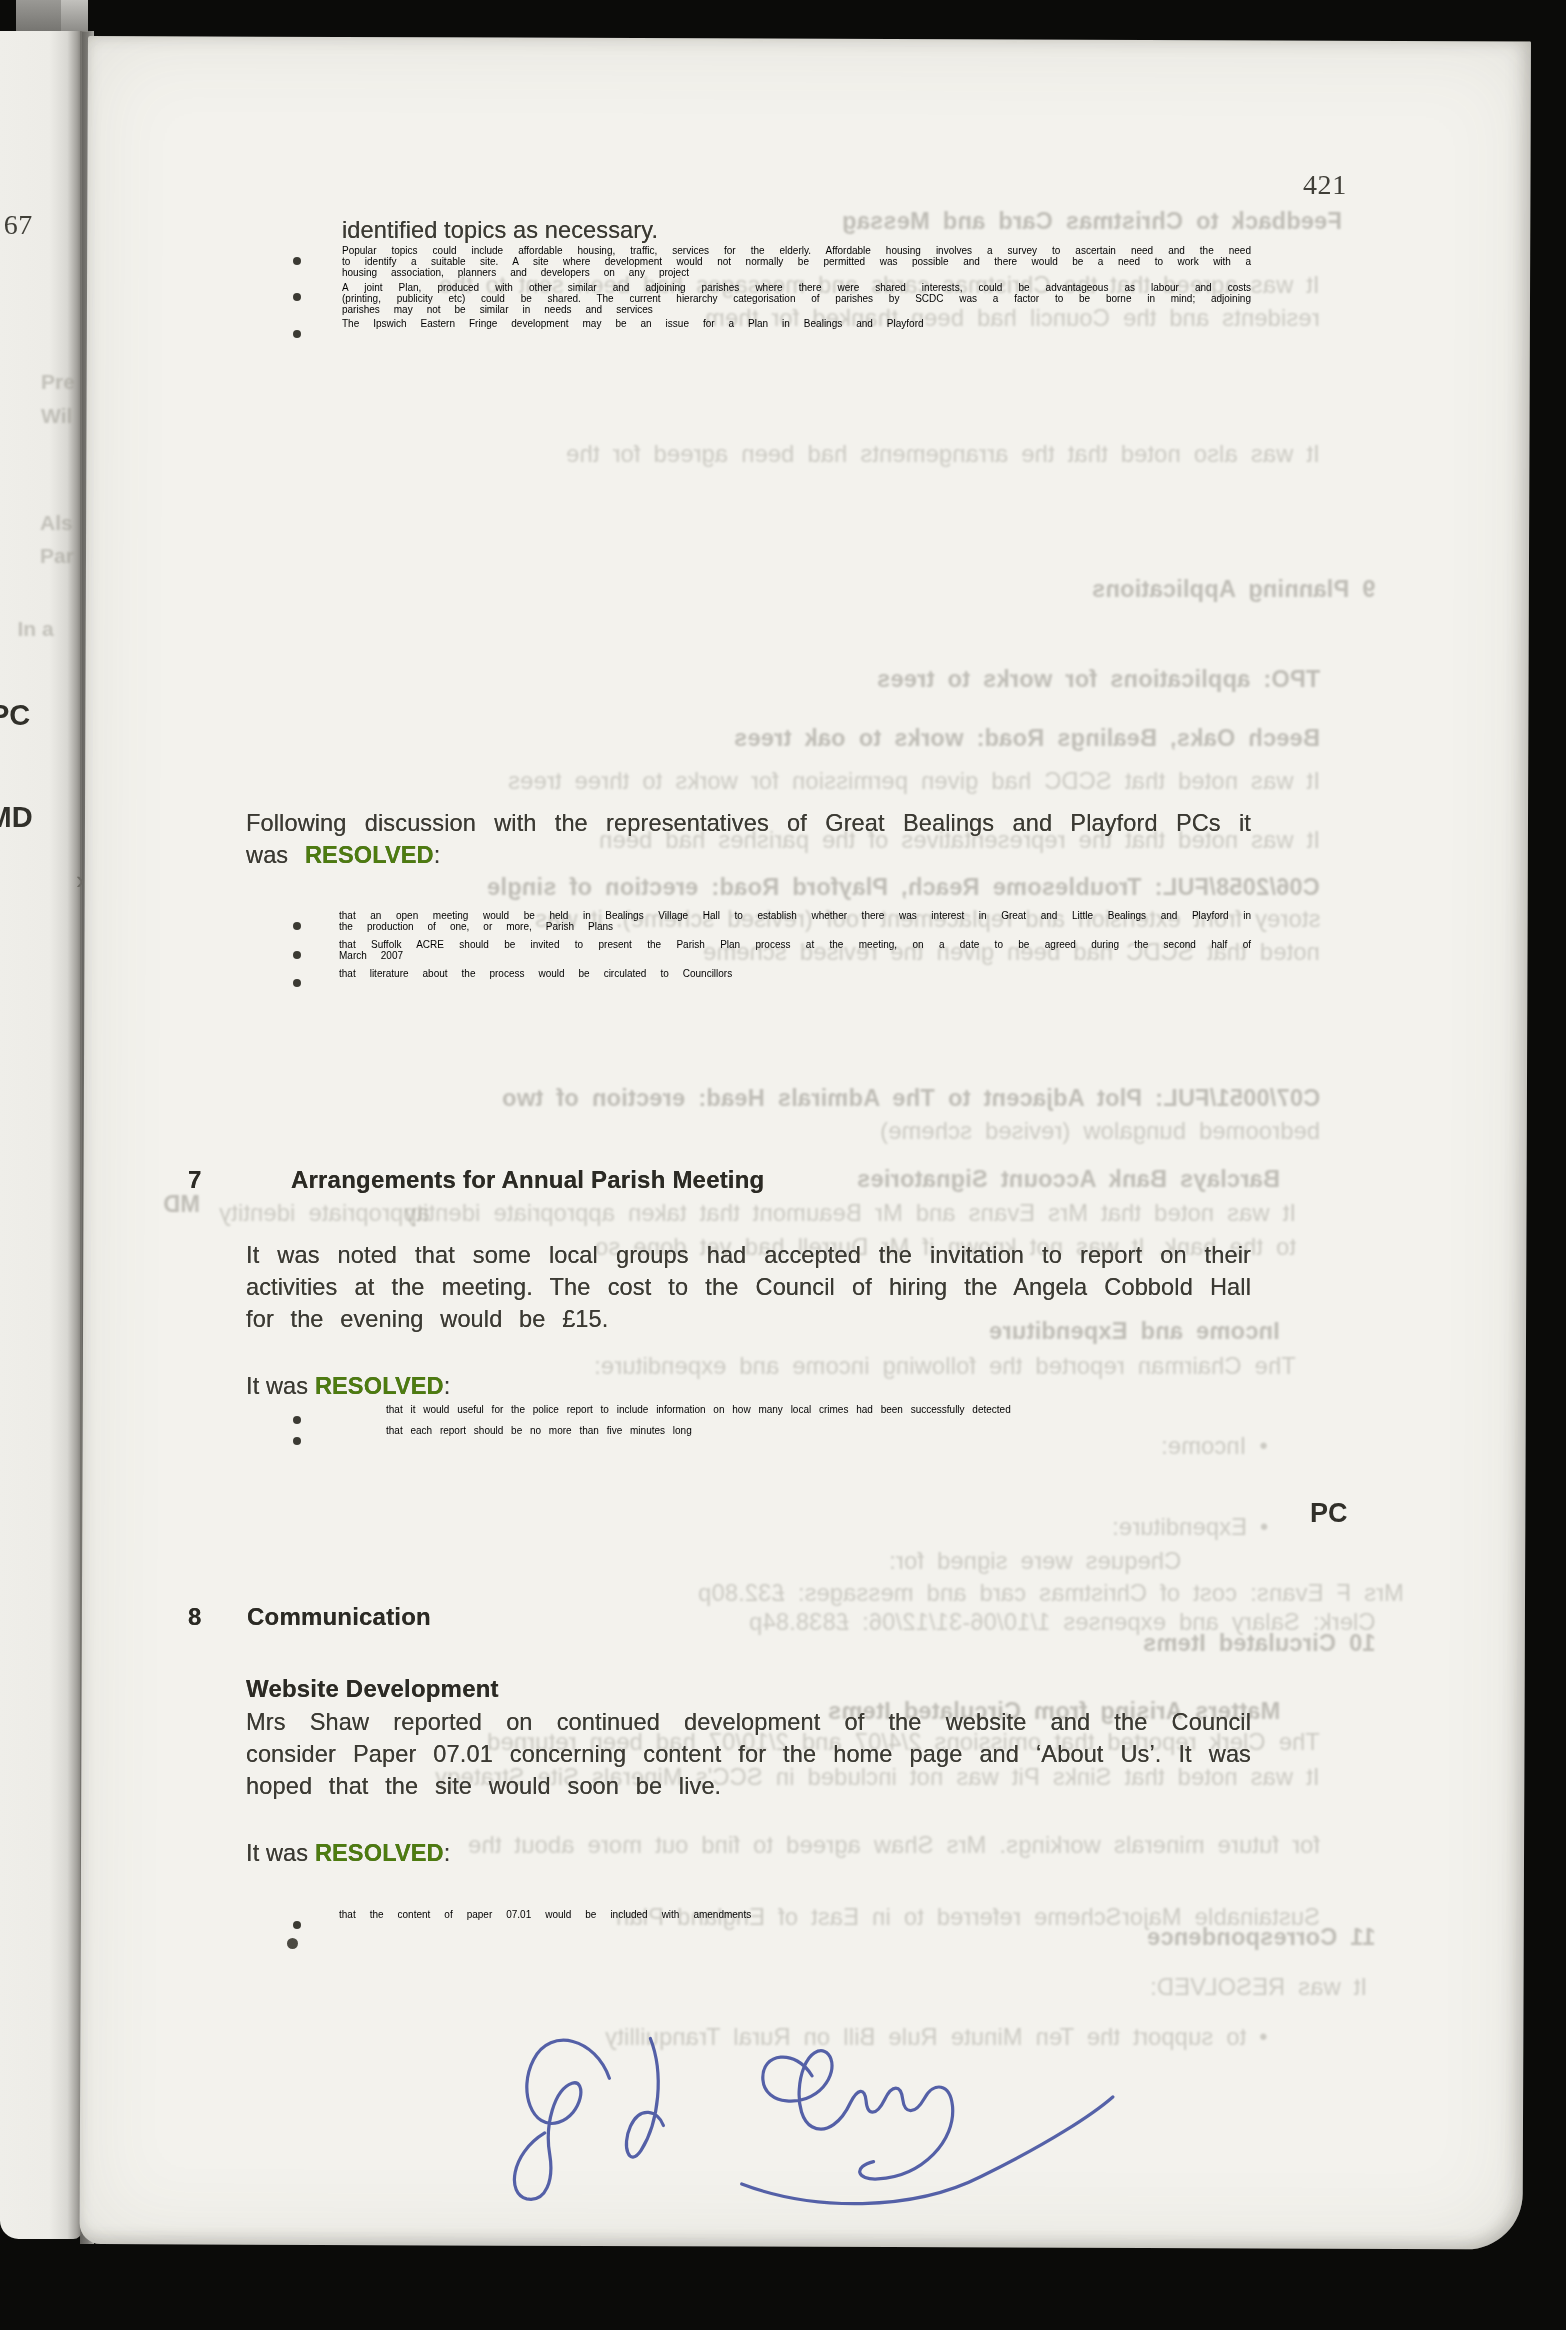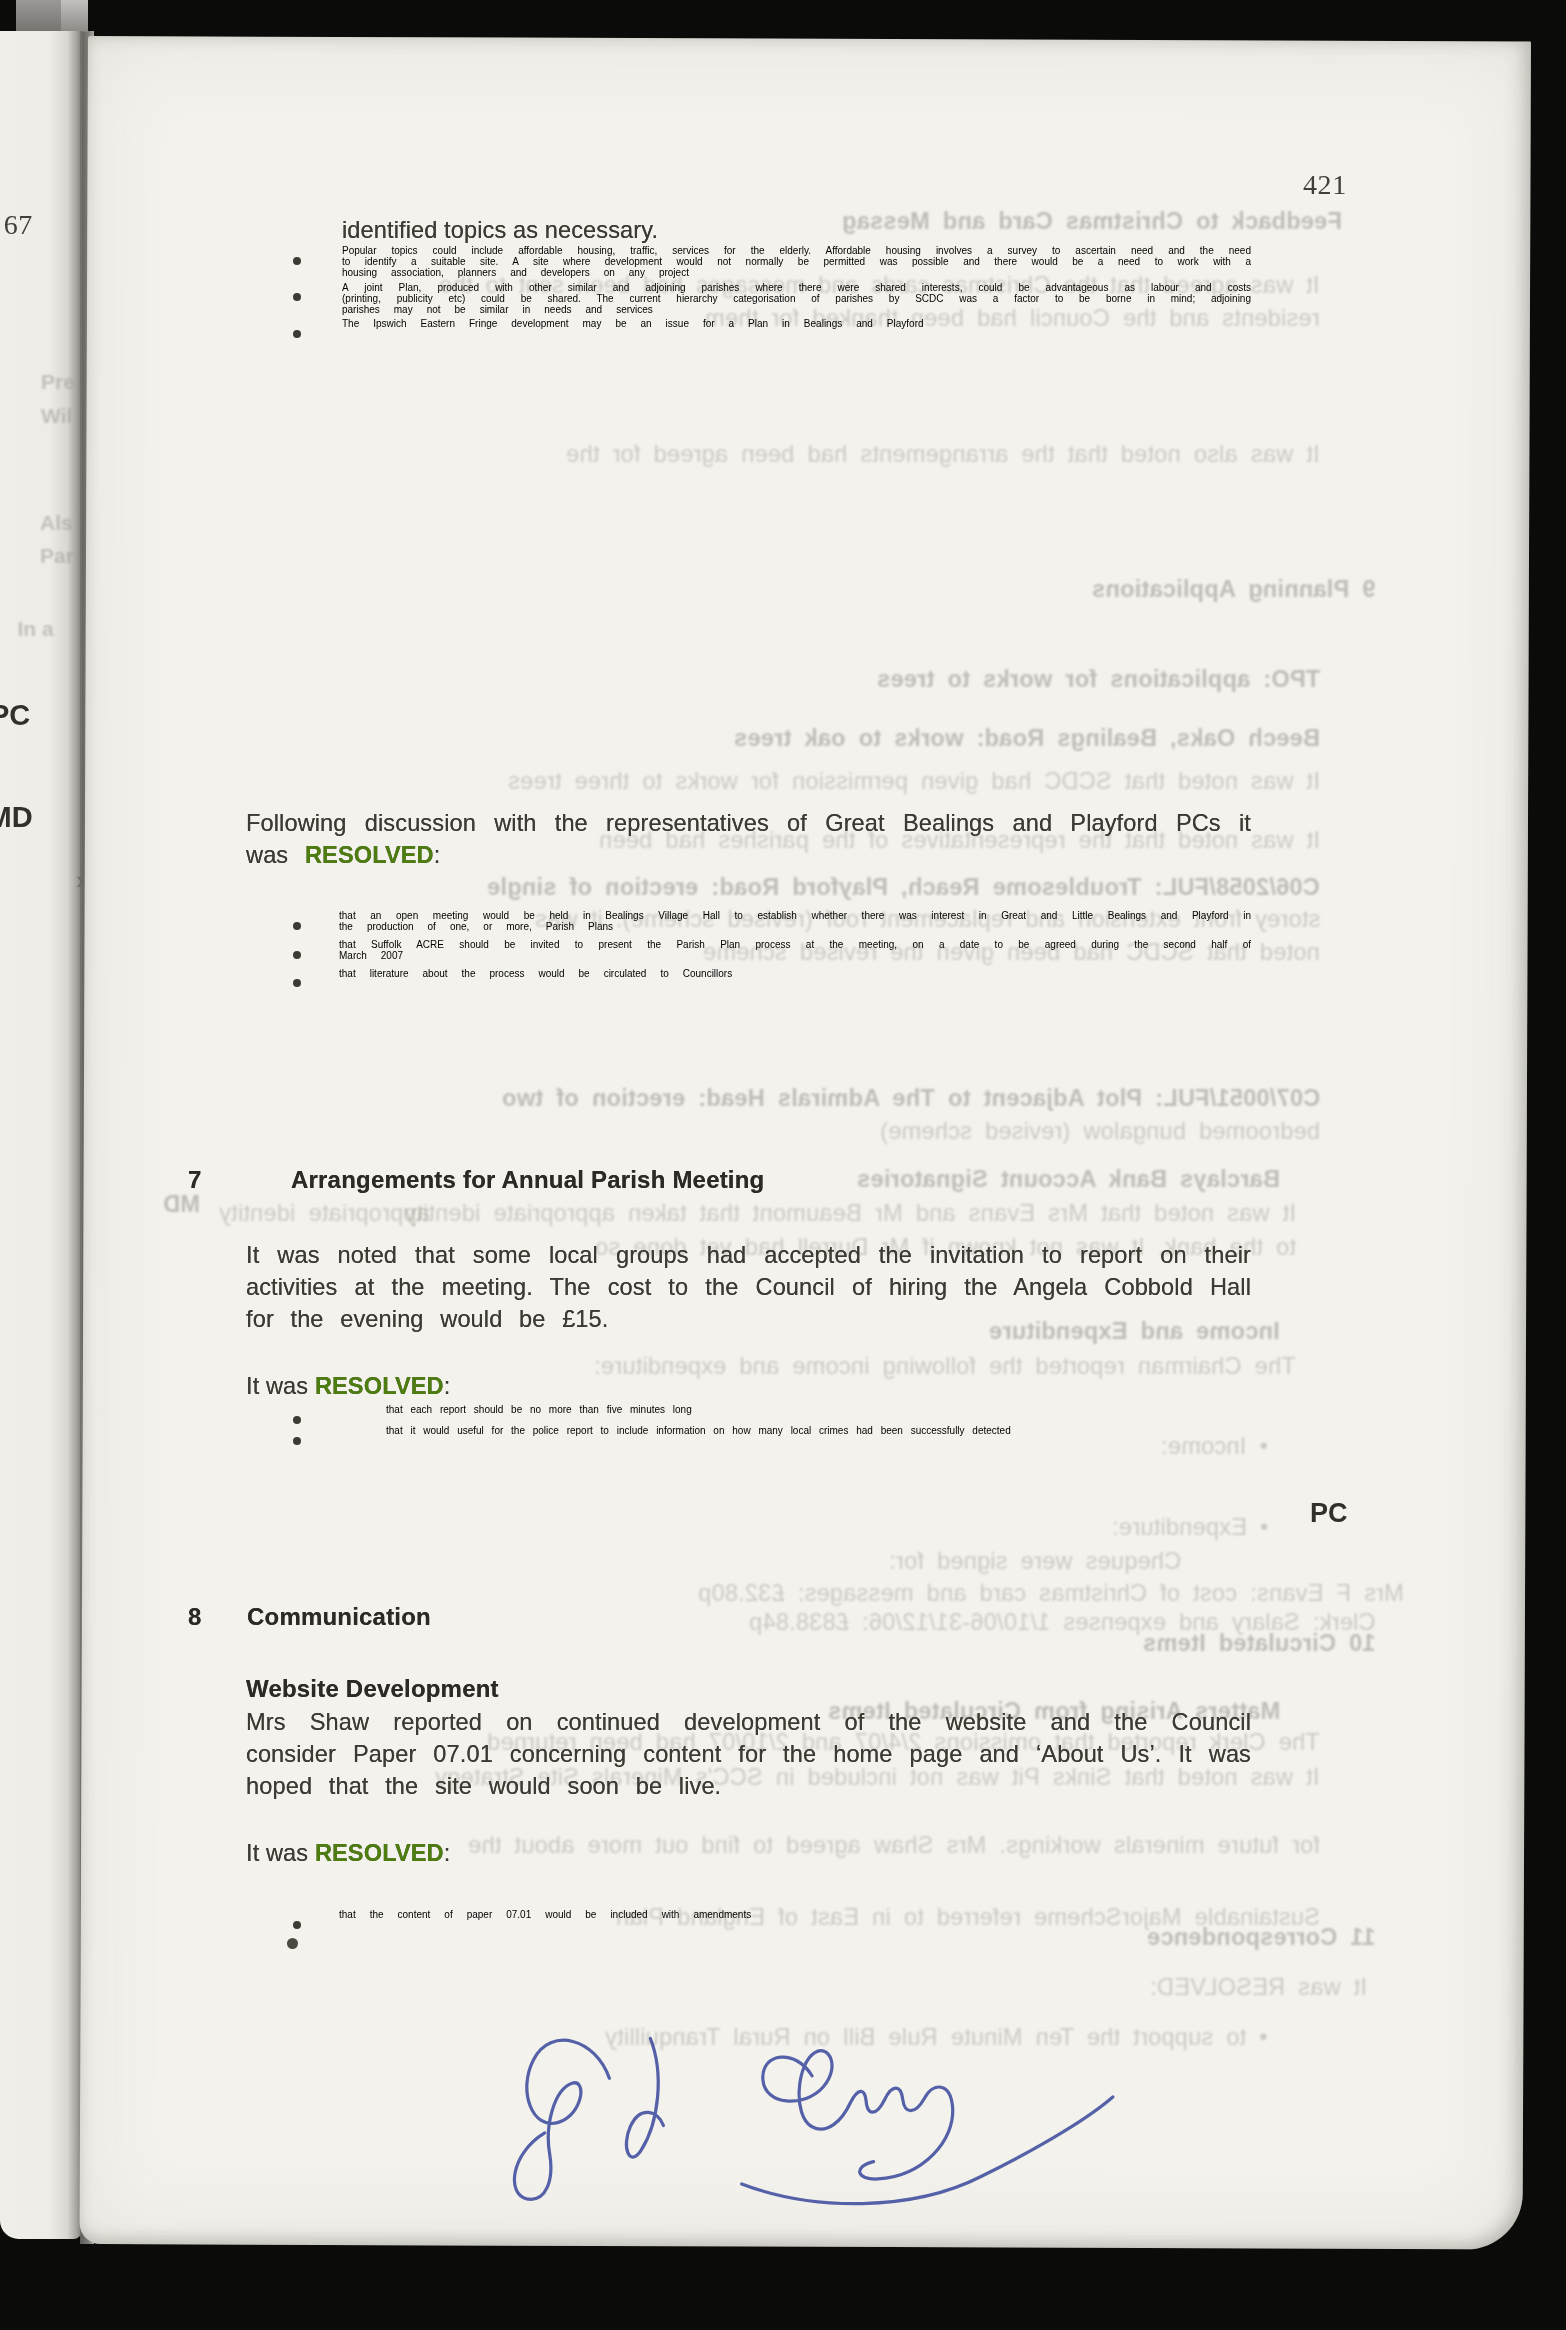--- a/index.html
+++ b/index.html
@@ -165,25 +165,25 @@
 
   <div class="t para" style="left:246px;top:1239px;width:1005px;">It was noted that some local groups had accepted the invitation to report on their activities at the meeting.  The cost to the Council of hiring the Angela Cobbold Hall for the evening would be £15.</div>
 
   <div class="t" style="left:246px;top:1370px;white-space:nowrap;">
     <span>It was </span><span class="bold">RESOLVED</span><span>:</span>
   </div>
 
   <div class="bullets mb2 bl3" style="top:1404px;">
     <div class="bi g3">
         <span class="dot"></span>
+        <span class="btext">that it would useful for the police report to include information on how many local crimes had been successfully detected</span>
+      </div>
+    <div class="bi g3">
+        <span class="dot"></span>
         <span class="btext">that each report should be no more than five minutes long</span>
-      </div>
-    <div class="bi g3">
-        <span class="dot"></span>
-        <span class="btext">that it would useful for the police report to include information on how many local crimes had been successfully detected</span>
       </div>
   </div>
 
   <div class="margin-note" style="left:1310px;top:1498px;">PC</div>
 
   <div class="t heading" style="left:188px;top:1601px;">8</div>
   <div class="t heading" style="left:247px;top:1601px;">Communication</div>
 
   <div class="t heading" style="left:246px;top:1673px;">Website Development</div>
 

